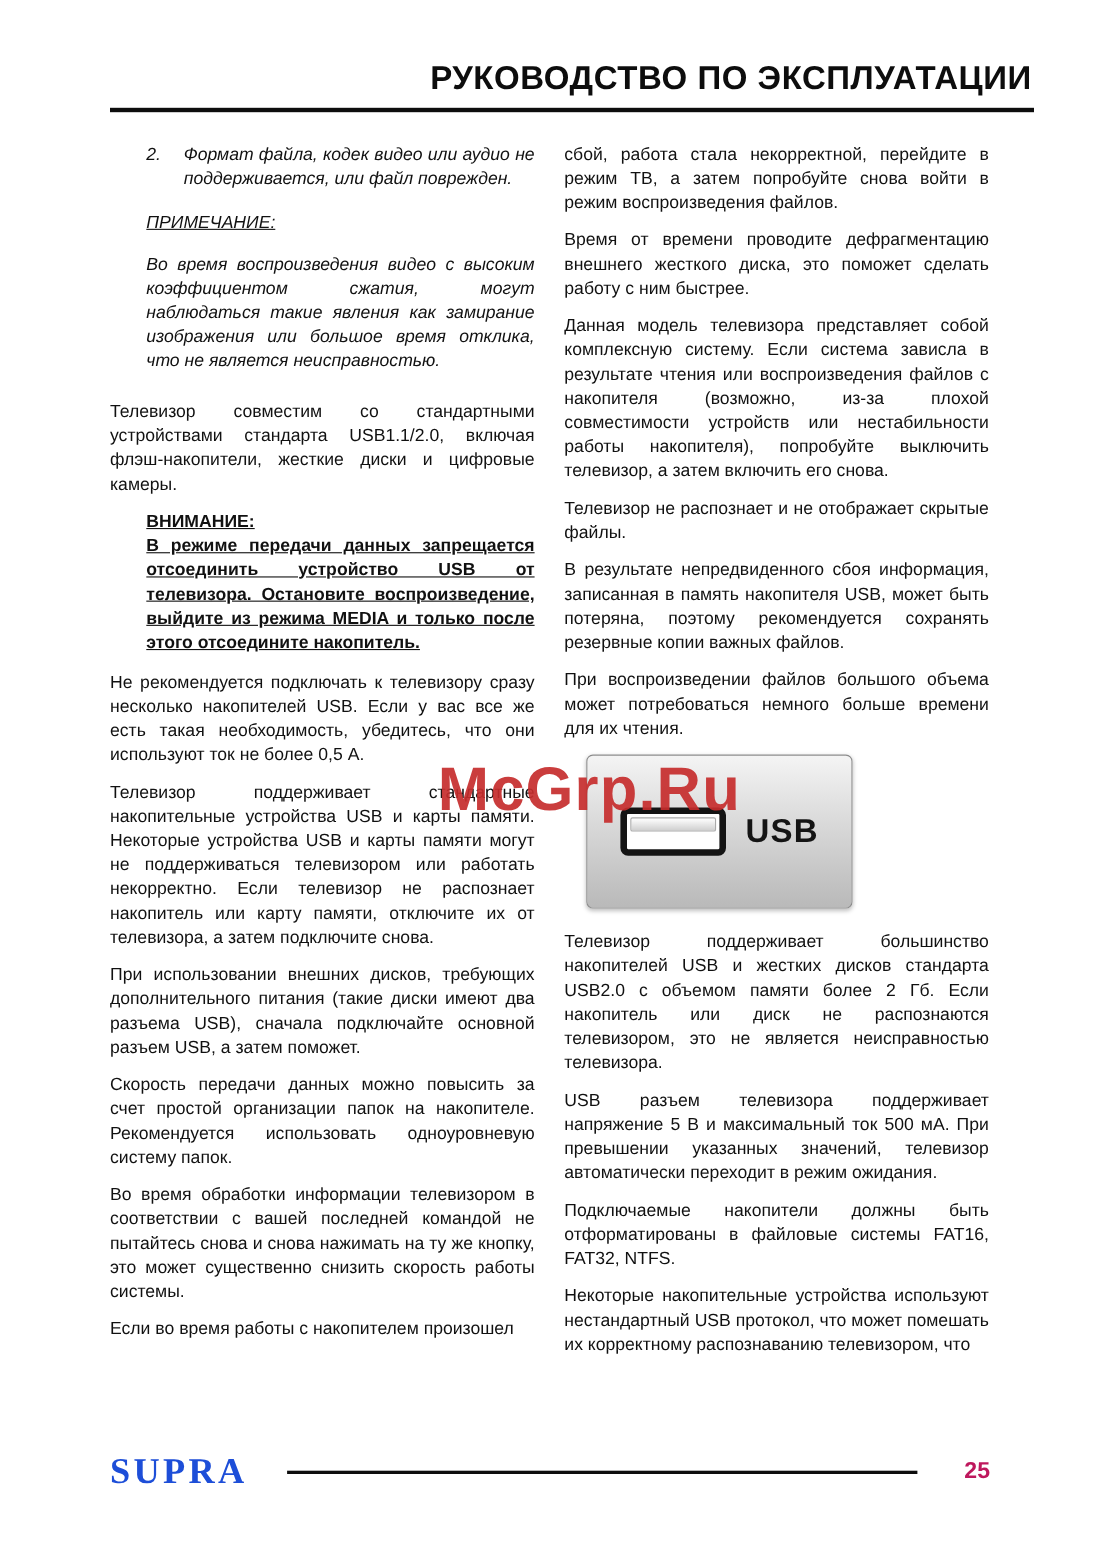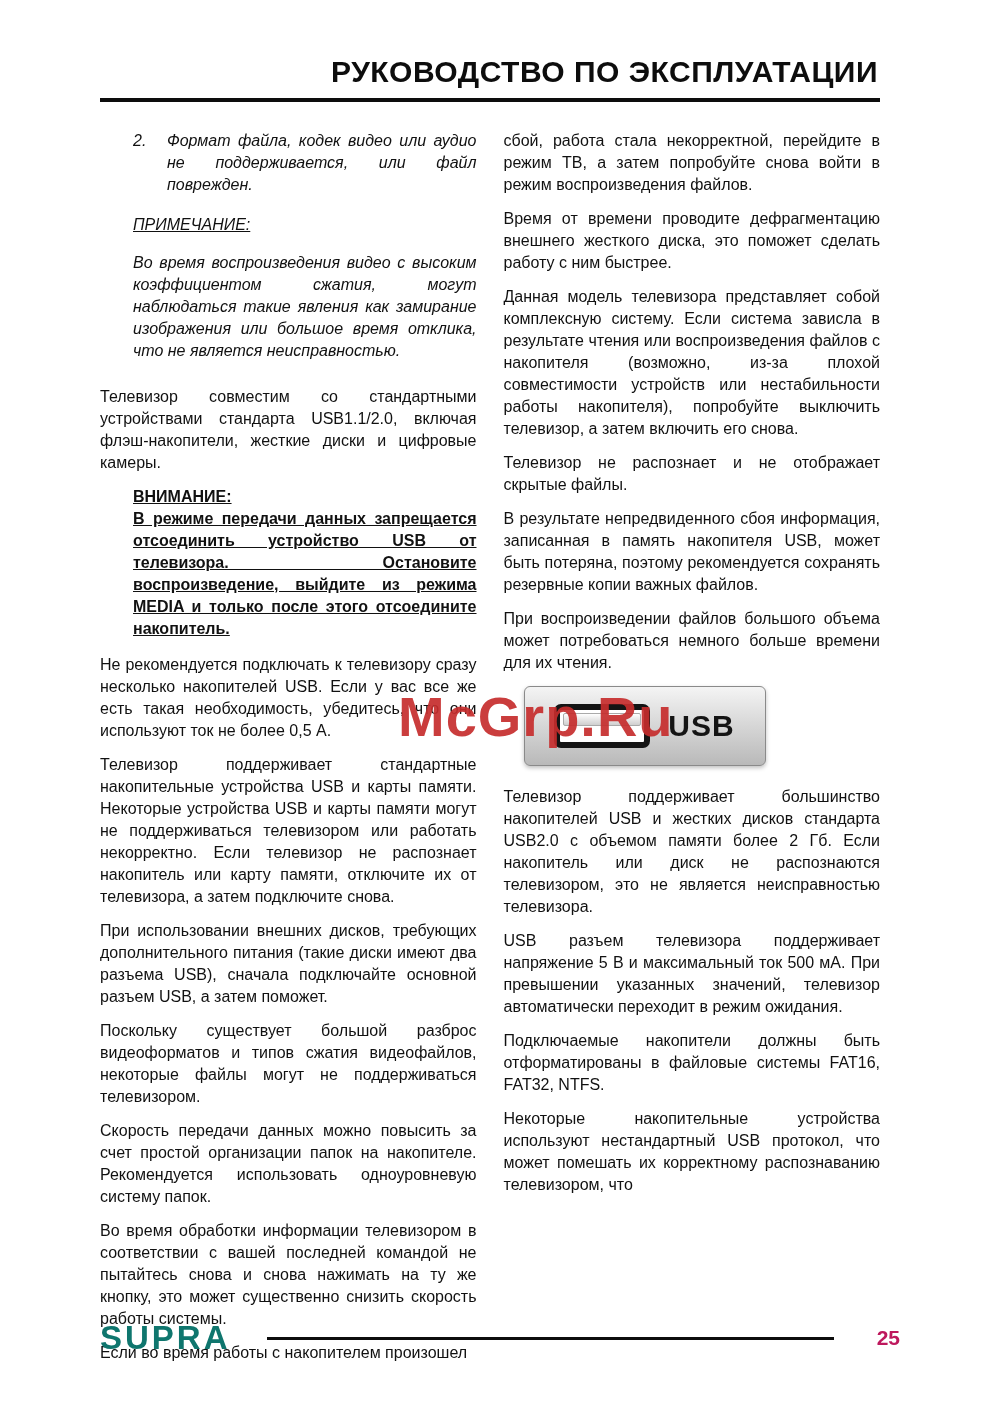--- a/index.html
+++ b/index.html
@@ -8,21 +8,21 @@
     width: 1000px;
     height: 1419px;
     position: relative;
     font-family: "Liberation Sans", sans-serif;
     color: #111;
     overflow: hidden;
   }
   .page {
     position: absolute;
     inset: 0;
-    padding: 55px 120px 0 100px;
+    padding: 55px 60px 0 100px;
   }
   
   .header { position: relative; }
   .page-title {
     font-size: 30px;
     font-weight: bold;
     letter-spacing: 0.5px;
     text-align: right;
     color: #0d0d0d;
     padding-right: 2px;
@@ -74,21 +74,21 @@
     font-weight: bold;
     font-size: 17px;
     line-height: 22px;
     margin-top: 38px;
     margin-bottom: 16px;
     text-align: left;
   }
   
   .usb-figure {
     width: 242px;
-    height: 80px;
+    height: 140px;
     margin: 6px 0 20px 20px;
     border: 1px solid #8a8a8a;
     border-radius: 6px;
     background: linear-gradient(180deg, #f4f4f4 0%, #d9d9d9 45%, #b9b9b9 100%);
     box-shadow: 0 2px 4px rgba(0,0,0,0.25);
     display: flex;
     align-items: center;
     justify-content: center;
     gap: 18px;
   }
@@ -130,25 +130,25 @@
   .footer {
     position: absolute;
     left: 100px;
     right: 100px;
     top: 1318px;
     height: 40px;
     display: flex;
     align-items: center;
   }
   .brand {
-    font-family: Liberation Sans, sans-serif;
+    font-family: Liberation Serif, serif;
     font-weight: bold;
     font-size: 33px;
     letter-spacing: 3px;
-    color: #0f766e;
+    color: #1d4ed8;
   }
   .footer-rule {
     flex: 1;
     height: 3px;
     background: #0d0d0d;
     margin: 0 30px 0 36px;
   }
   .page-number {
     font-size: 21px;
     font-weight: bold;
@@ -183,21 +183,20 @@
       <p>Телевизор совместим со стандартными устройствами стандарта USB1.1/2.0, включая флэш-накопители, жесткие диски и цифровые камеры.</p>
 
       <div class="warning">
         <div class="warning-label">ВНИМАНИЕ:</div>
         <div class="warning-text">В режиме передачи данных запрещается отсоединить устройство USB от телевизора. Остановите воспроизведение, выйдите из режима MEDIA и только после этого отсоедините накопитель.</div>
       </div>
 
       <p>Не рекомендуется подключать к телевизору сразу несколько накопителей USB. Если у вас все же есть такая необходимость, убедитесь, что они используют ток не более 0,5 А.</p>
       <p>Телевизор поддерживает стандартные накопительные устройства USB и карты памяти. Некоторые устройства USB и карты памяти могут не поддерживаться телевизором или работать некорректно. Если телевизор не распознает накопитель или карту памяти, отключите их от телевизора, а затем подключите снова.</p>
       <p>При использовании внешних дисков, требующих дополнительного питания (такие диски имеют два разъема USB), сначала подключайте основной разъем USB, а затем поможет.</p>
-      <p>Поскольку существует большой разброс видеоформатов и типов сжатия видеофайлов, некоторые файлы могут не поддерживаться телевизором.</p>
       <p>Скорость передачи данных можно повысить за счет простой организации папок на накопителе. Рекомендуется использовать одноуровневую систему папок.</p>
       <p>Во время обработки информации телевизором в соответствии с вашей последней командой не пытайтесь снова и снова нажимать на ту же кнопку, это может существенно снизить скорость работы системы.</p>
       <p>Если во время работы с накопителем произошел</p>
     </div>
 
     <div class="col">
       <p>сбой, работа стала некорректной, перейдите в режим ТВ, а затем попробуйте снова войти в режим воспроизведения файлов.</p>
       <p>Время от времени проводите дефрагментацию внешнего жесткого диска, это поможет сделать работу с ним быстрее.</p>
       <p>Данная модель телевизора представляет собой комплексную систему. Если система зависла в результате чтения или воспроизведения файлов с накопителя (возможно, из-за плохой совместимости устройств или нестабильности работы накопителя), попробуйте выключить телевизор, а затем включить его снова.</p>
       <p>Телевизор не распознает и не отображает скрытые файлы.</p>

